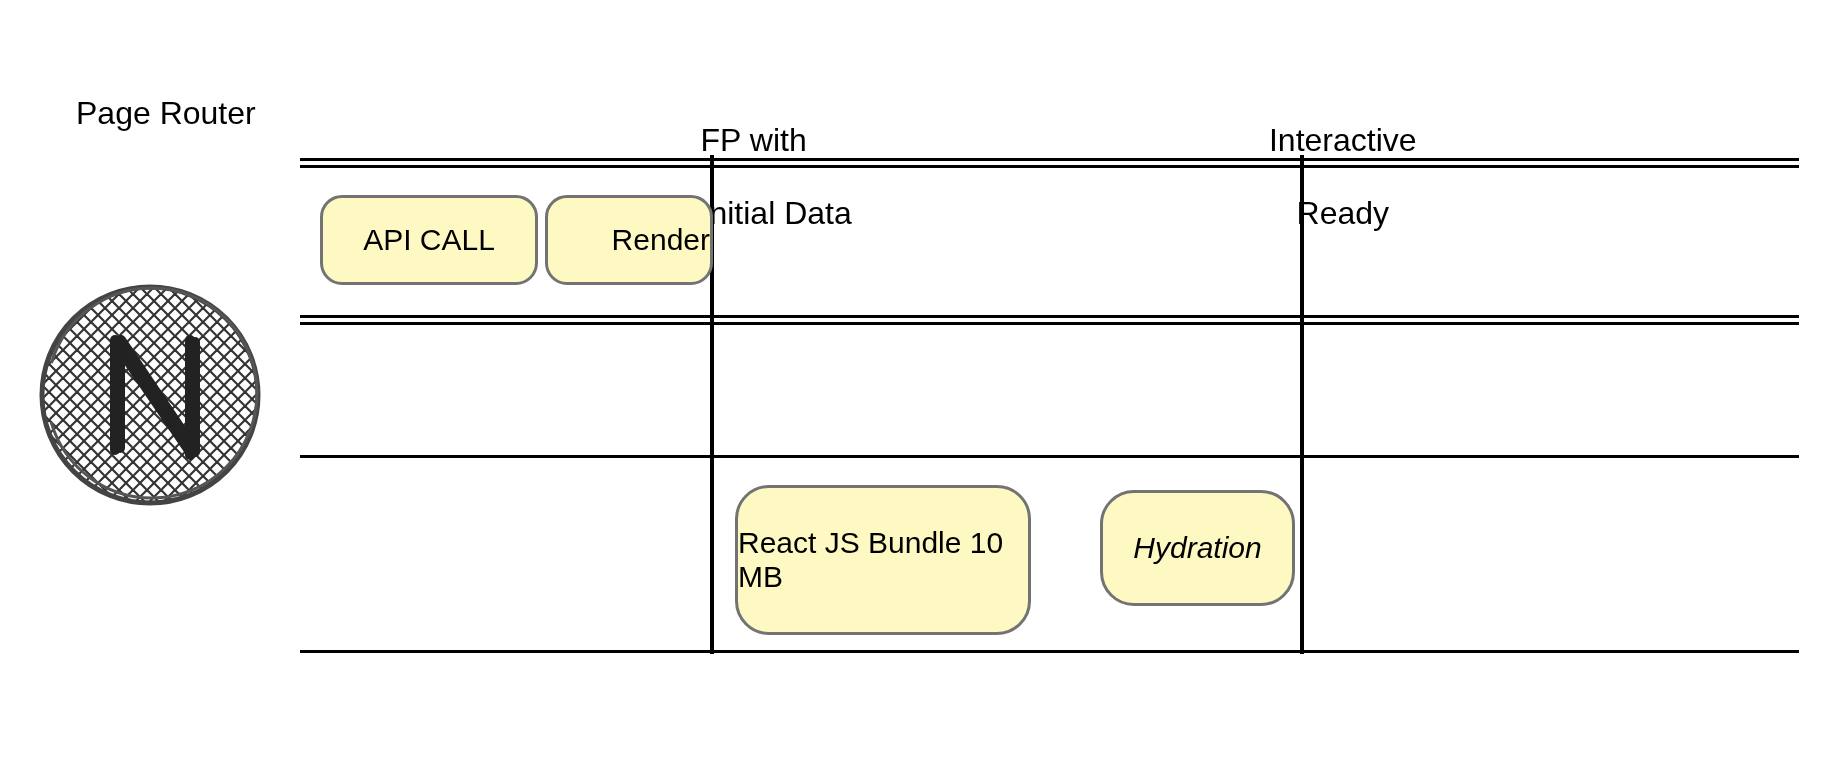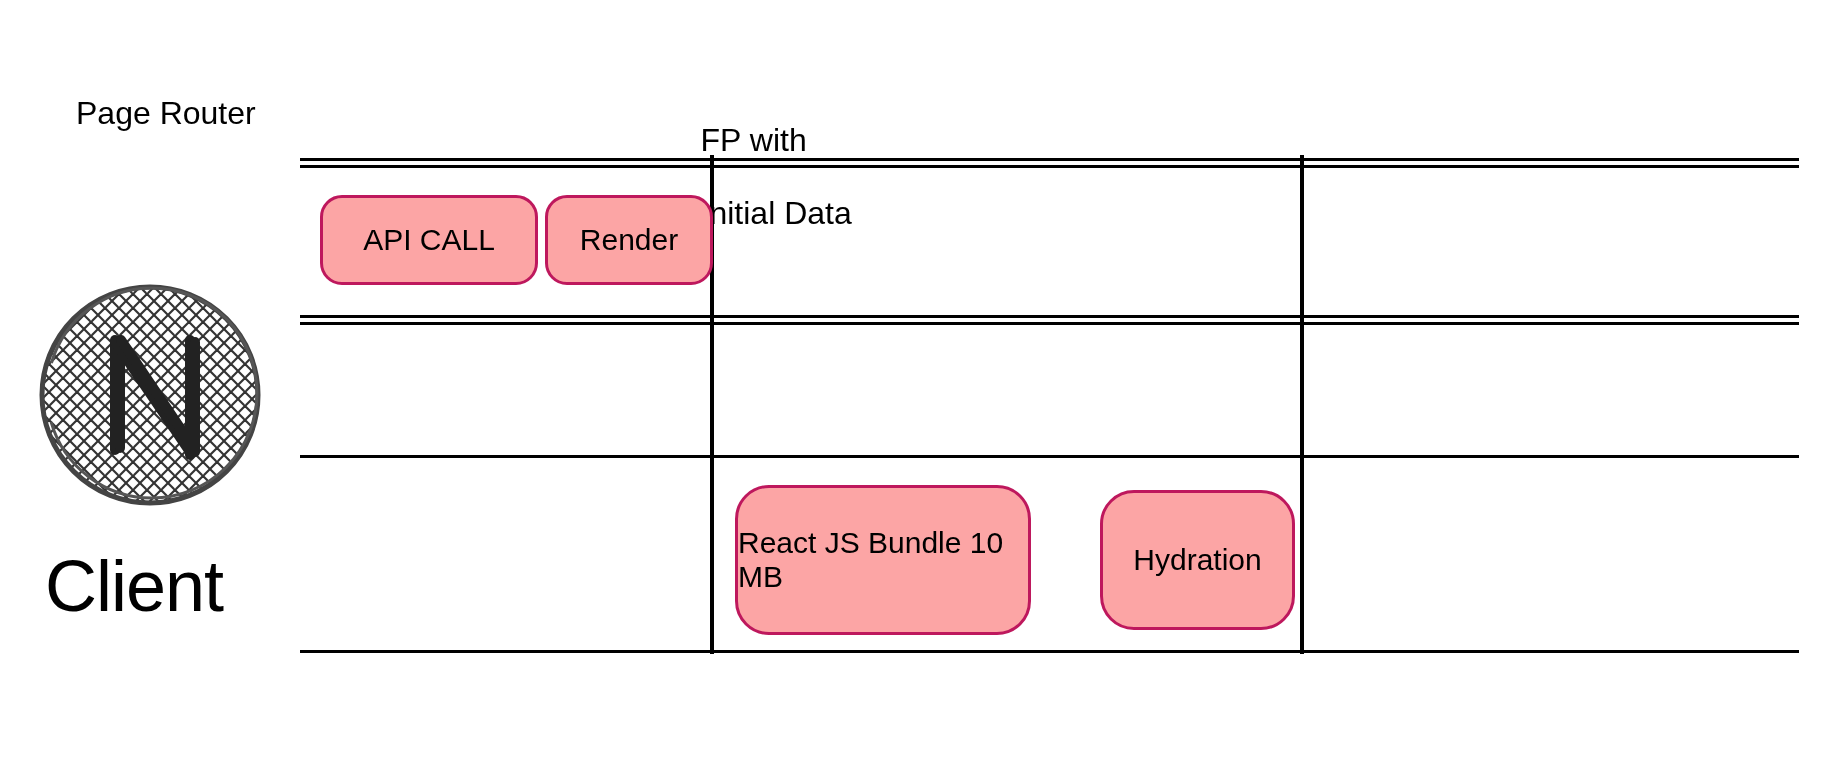--- a/index.html
+++ b/index.html
@@ -55,27 +55,27 @@
   
   .vline {
     position: absolute;
     top: 155px;
     bottom: 120px;
     border-left: 4px solid #000;
   }
   
   .box {
     position: absolute;
-    border: 3px solid #be185d;
+    border: 3px solid #737373;
     border-radius: 22px;
     display: flex;
     align-items: center;
     justify-content: center;
     font-size: 30px;
-    background: #fca5a5;
+    background: #fef9c3;
   }
   .box.big {
     border-radius: 34px;
   }
   
   .logo-wrap {
     position: absolute;
     left: 35px;
     top: 280px;
     width: 230px;
@@ -88,31 +88,34 @@
 
 <div class="canvas">
 
   <div class="txt title-small" style="left:40px; top:95px;">Page Router</div>
 
   <div class="txt marker" style="left:665px; top:85px; width:260px; text-align:left;">
     <span>FP with</span><br>
     <span>Initial Data</span>
   </div>
 
+  <div class="txt marker" style="left:1205px; top:85px; width:240px; text-align:center;">
+    <span>Interactive</span><br>
+    <span>Ready</span>
+  </div>
 
   <div class="hline dbl" style="top:158px;"></div>
   <div class="hline dbl" style="top:315px;"></div>
   <div class="hline" style="top:455px;"></div>
   <div class="hline" style="top:650px;"></div>
 
   <div class="vline" style="left:710px;"></div>
   <div class="vline" style="left:1300px;"></div>
 
 
-  <div class="txt title-big" style="left:45px; top:545px;">Client</div>
 
   <div class="logo-wrap">
     <svg viewBox="0 0 230 230">
       <defs>
         <pattern id="hatch" width="14" height="14" patternUnits="userSpaceOnUse" patternTransform="rotate(0)">
           <path d="M0 0 L14 14" stroke="#333" stroke-width="2.2"></path>
           <path d="M14 0 L0 14" stroke="#333" stroke-width="2.2"></path>
         </pattern>
       </defs>
 
@@ -129,25 +132,25 @@
         <path d="M155 175 L155 60"></path>
         <path d="M160 172 L160 62"></path>
       </g>
     </svg>
   </div>
 
   <div class="box" style="left:320px; top:195px; width:218px; height:90px;">
     <span>API CALL</span>
   </div>
 
-  <div class="box" style="left:545px; top:195px; width:168px; height:90px;">
+  <div class="box" style="left:545px; top:195px; width:168px; height:90px;justify-content:flex-end;">
     <span>Render</span>
   </div>
 
   <div class="box big" style="left:735px; top:485px; width:296px; height:150px;">
     <span>React JS Bundle 10 MB</span>
   </div>
 
-  <div class="box big" style="left:1100px; top:490px; width:195px; height:140px;">
+  <div class="box big" style="left:1100px; top:490px; width:195px; height:116px;font-style:italic;">
     <span>Hydration</span>
   </div>
 
 </div>
 
 </body></html>

